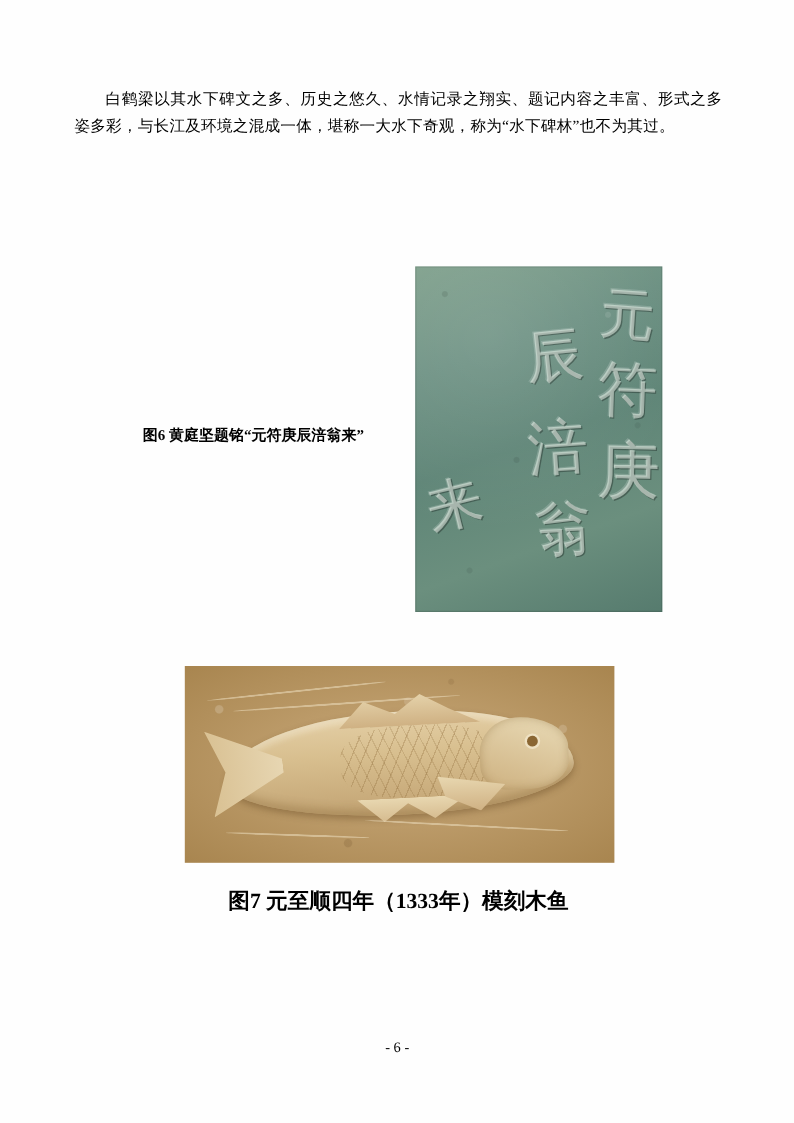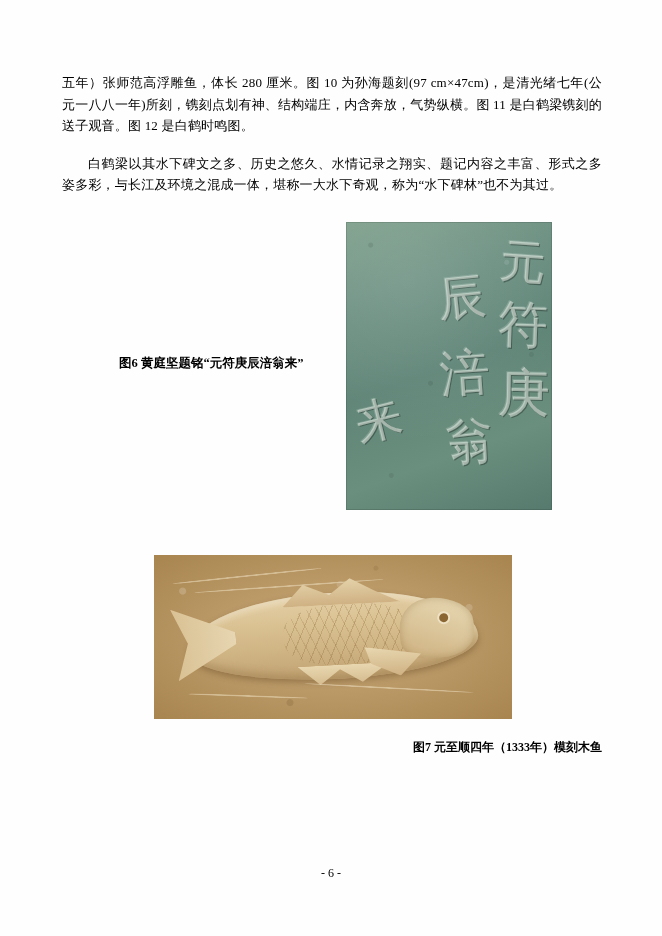--- a/index.html
+++ b/index.html
@@ -214,42 +214,41 @@
   .ripple.r1 { left: 18px; top: 20px; width: 150px; transform: rotate(-6deg); }
   .ripple.r2 { left: 40px; top: 30px; width: 190px; transform: rotate(-4deg); }
   .ripple.r3 { left: 150px; top: 132px; width: 170px; transform: rotate(3deg); }
   .ripple.r4 { left: 34px; top: 140px; width: 120px; transform: rotate(2deg); }
 
   .fig7-caption {
     position: absolute;
     left: 0;
     top: 184px;
     width: 540px;
-    text-align: right;
-    font-size: 12px;
+    text-align: center;
+    font-size: 18px;
     font-weight: bold;
   }
 
   
   .footer {
     position: absolute;
     left: 0;
     top: 866px;
     width: 662px;
     text-align: center;
     font-size: 12px;
   }
 </style>
 </head>
 <body>
 
 <div class="page">
 
   <div class="content">
-    <p class="para">五年）张师范高浮雕鱼，体长 280 厘米。图 10 为孙海题刻(97 cm×47cm)，是清光绪七年(公元一八八一年)所刻，镌刻点划有神、结构端庄，内含奔放，气势纵横。图 11 是白鹤梁镌刻的送子观音。图 12 是白鹤时鸣图。</p>
     <p class="para indent">白鹤梁以其水下碑文之多、历史之悠久、水情记录之翔实、题记内容之丰富、形式之多姿多彩，与长江及环境之混成一体，堪称一大水下奇观，称为“水下碑林”也不为其过。</p>
   </div>
 
   <div class="fig6-wrap">
     <div class="fig6-caption">图6  黄庭坚题铭“元符庚辰涪翁来”</div>
     <div class="fig6-img">
       <div class="speckle"></div>
       <span class="carve c1">元</span>
       <span class="carve c2">符</span>
       <span class="carve c3">庚</span>

